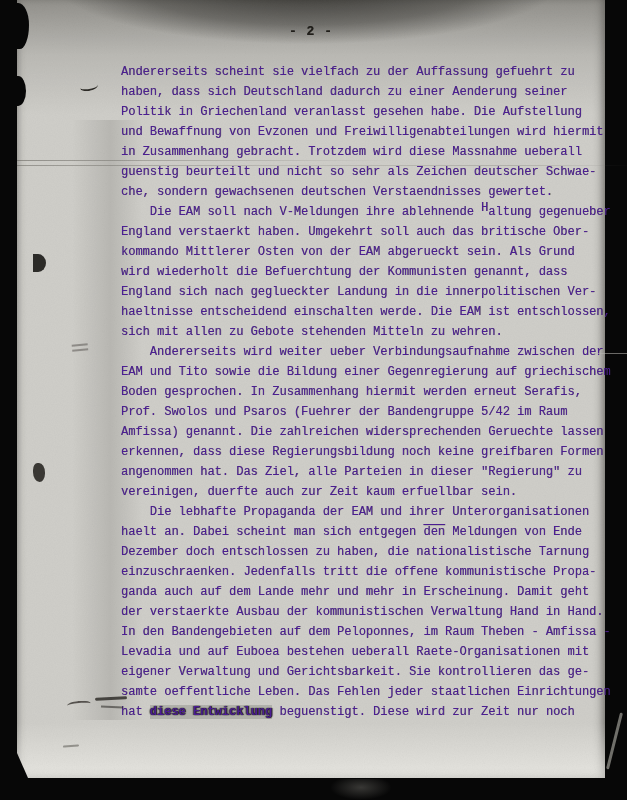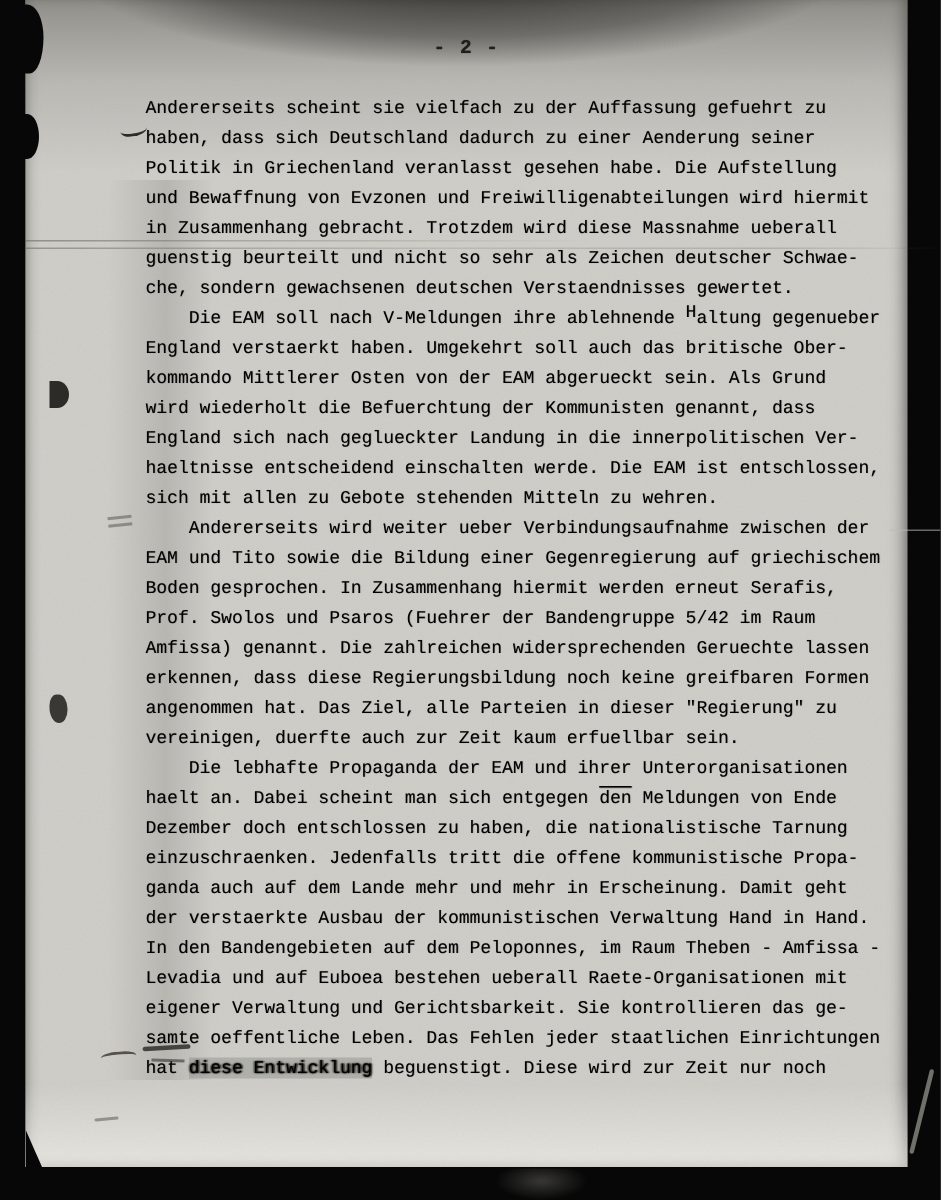--- a/index.html
+++ b/index.html
@@ -73,31 +73,31 @@
   .crease-br{position:absolute;left:596px;top:712px;width:3px;height:58px;background:rgba(200,198,190,.55);transform:rotate(14deg);border-radius:2px;}
   .smudge-bottom{position:absolute;left:330px;top:779px;width:62px;height:21px;
     background:radial-gradient(ellipse at 50% 40%, rgba(130,128,122,.4), rgba(130,128,122,0) 70%);}
   
   .pagenum{
     position:absolute;left:0;top:24px;width:588px;
     text-align:center;font-size:13px;font-weight:bold;letter-spacing:1px;
     color:#201e1a;text-shadow:0 0 .6px rgba(32,30,26,.8);
   }
   .text-block{
-    position:absolute;left:80px;top:62px;width:500px;
+    position:absolute;left:104px;top:62px;width:500px;
     font-size:12px;line-height:20px;white-space:pre;
-    color:#000000;
+    color:#4c1d95;
     text-shadow:.3px .3px .5px rgba(40,38,34,.55);
   }
   .tline{height:20px;}
   .fx-u{}
   .fx-o{text-decoration:overline;}
   .fx-sup{position:relative;top:-4px;}
   .fx-x{
-    font-weight:normal;
+    font-weight:bold;
     background:rgba(30,28,24,.16);
     text-shadow:0 0 1px #16140f, 1px 0 1px rgba(22,20,15,.85), -1px 0 1px rgba(22,20,15,.5);
   }
   
   .grain{position:absolute;left:0;top:0;width:627px;height:800px;opacity:.07;pointer-events:none;mix-blend-mode:multiply;}
 </style>
 </head>
 <body>
 
 <div class="photo">

